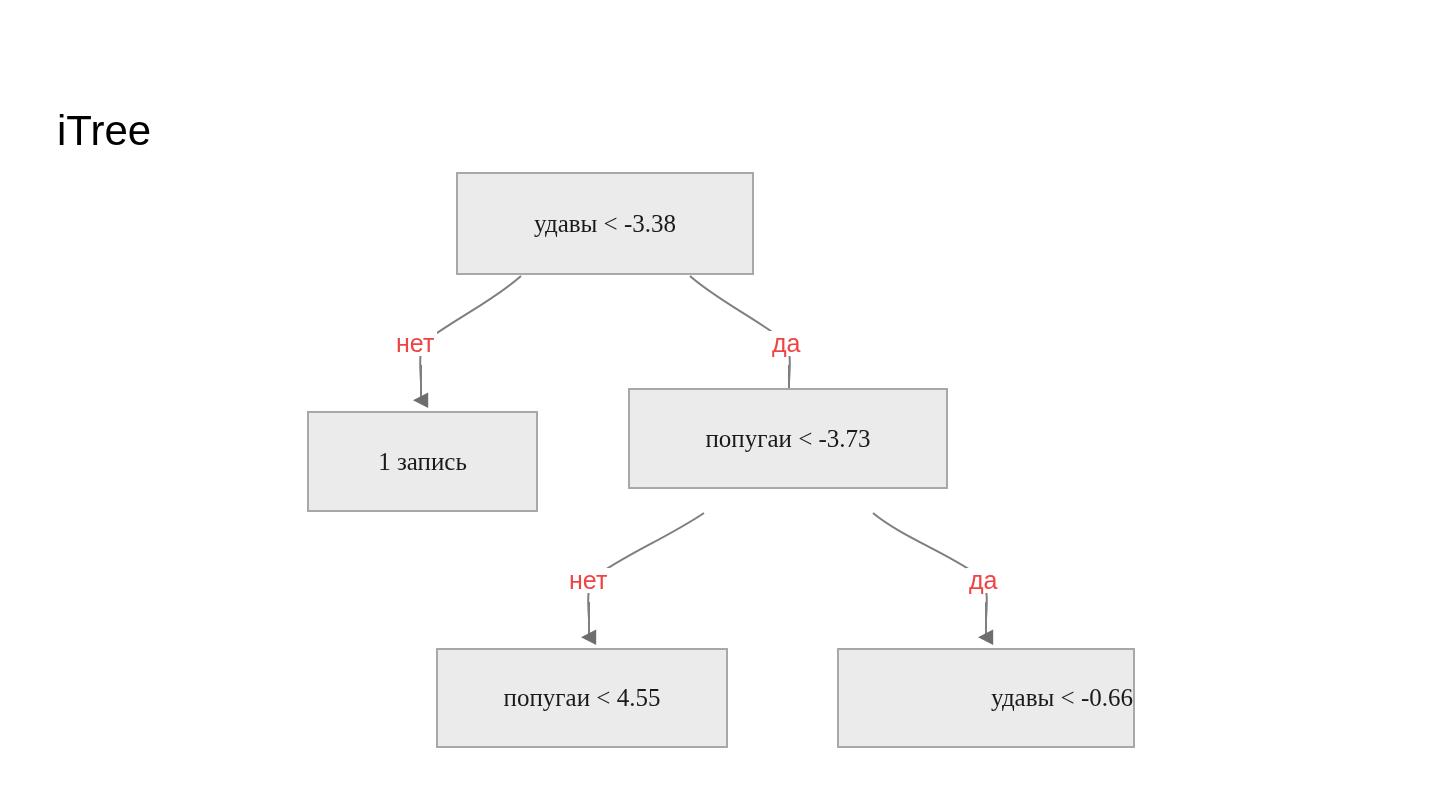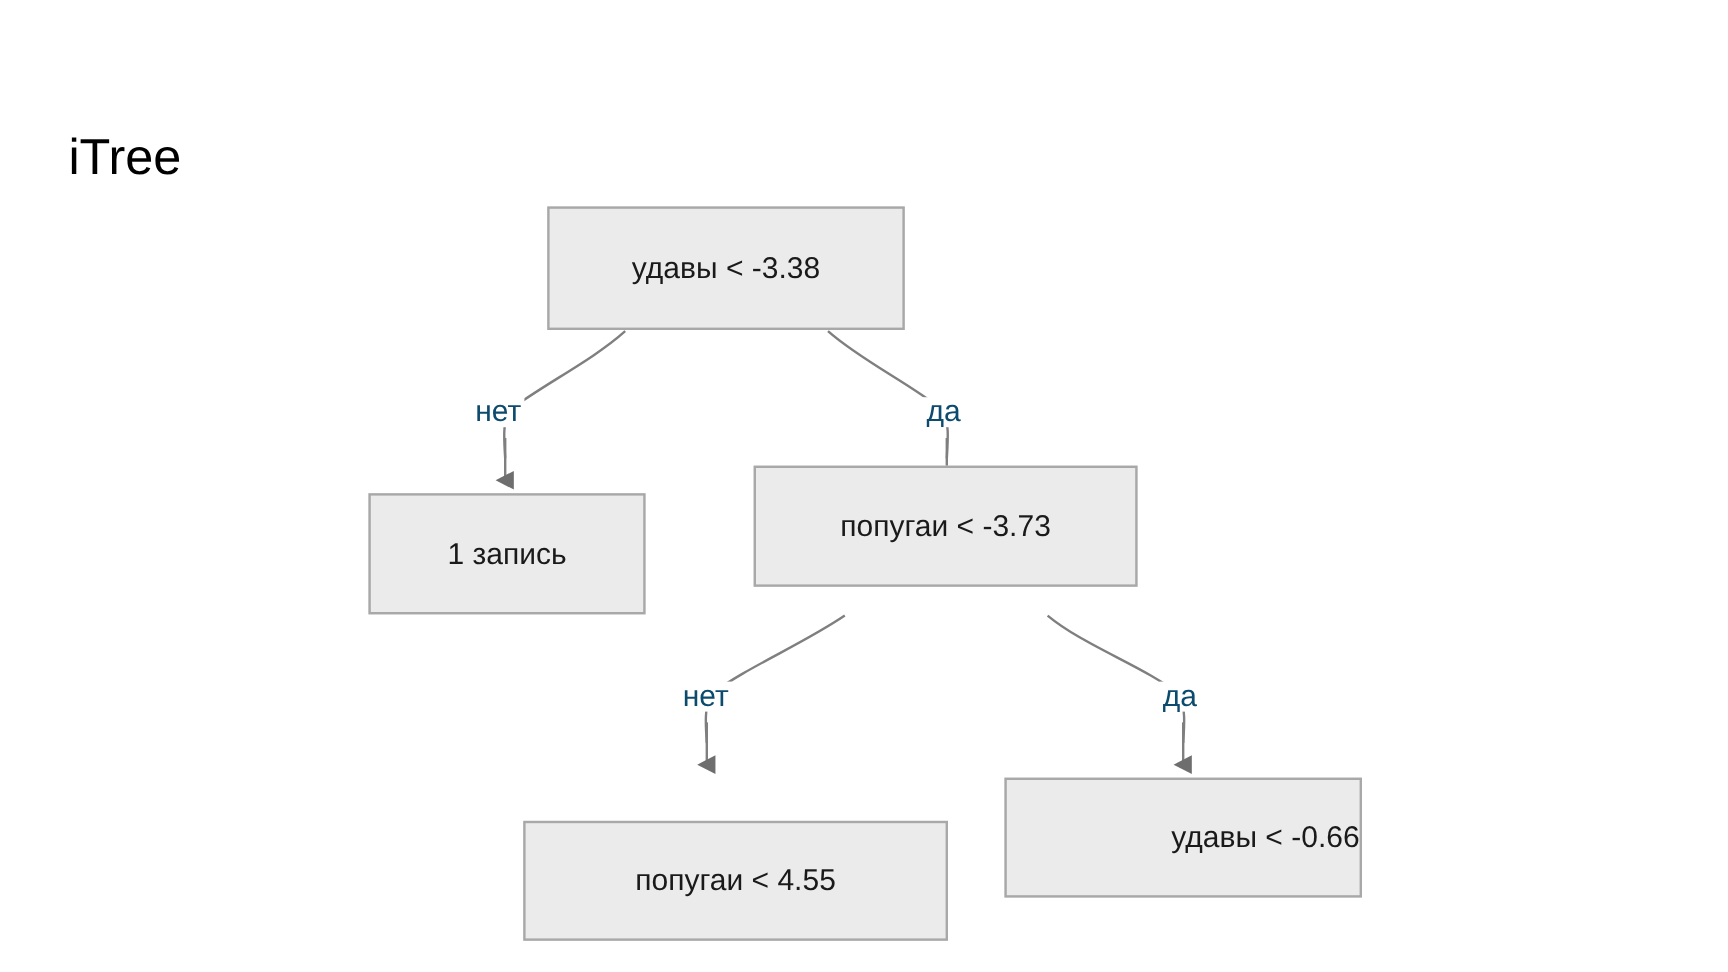--- a/index.html
+++ b/index.html
@@ -43,32 +43,33 @@
     box-sizing: border-box;
     background: #ebebeb;
     border: 2px solid #a8a8a8;
     display: flex;
     align-items: center;
     justify-content: center;
     color: #1a1a1a;
     font-size: 25px;
     line-height: 1.2;
     white-space: nowrap;
+    font-family: Liberation Serif, serif;
   }
   .node-root   { left: 456px; top: 172px; width: 298px; height: 103px; }
   .node-leaf1  { left: 307px; top: 411px; width: 231px; height: 101px; text-align: right; }
   .node-n2     { left: 628px; top: 388px; width: 320px; height: 101px; }
-  .node-n3     { left: 436px; top: 684px; width: 354px; height: 100px; }
+  .node-n3     { left: 436px; top: 648px; width: 292px; height: 100px; }
   .node-n4     { left: 837px; top: 648px; width: 298px; height: 100px; justify-content: flex-end; }
 
   .edge-label {
     position: absolute;
     font-size: 25px;
     line-height: 1;
-    color: #0c4a6e;
+    color: #ef4444;
     background: #ffffff;
     white-space: nowrap;
     padding: 0 3px;
   }
   .lbl-a { left: 393px; top: 331px; }
   .lbl-b { left: 769px; top: 331px; }
   .lbl-c { left: 566px; top: 568px; }
   .lbl-d { left: 966px; top: 568px; }
 </style>
 </head>

